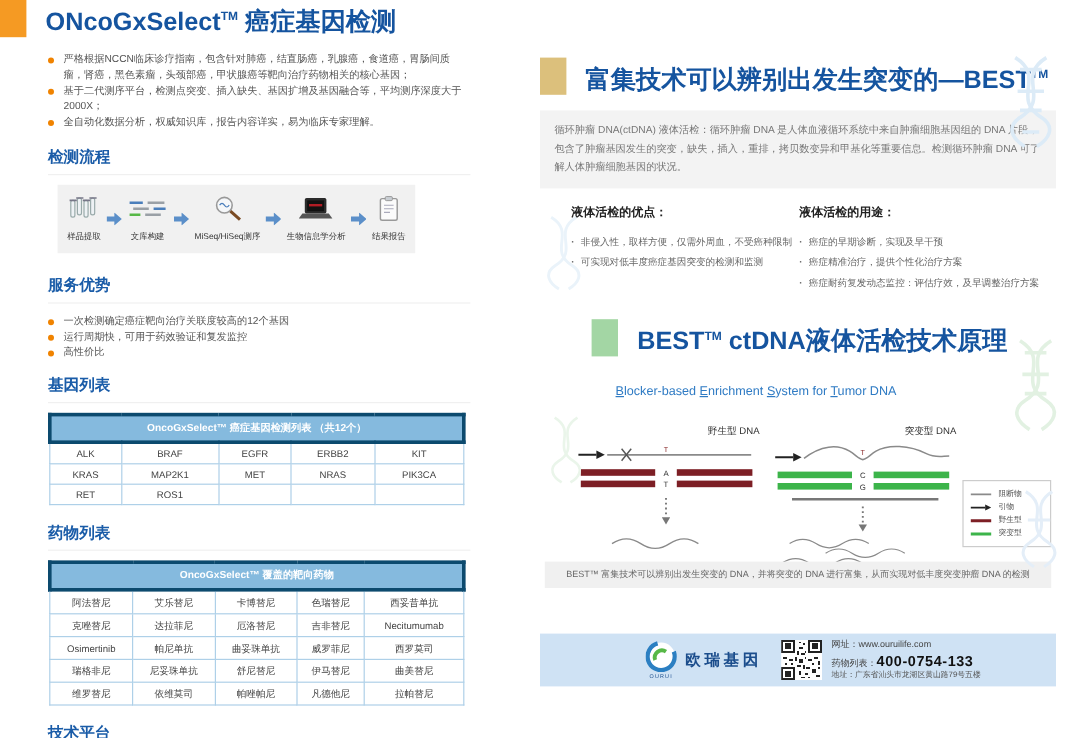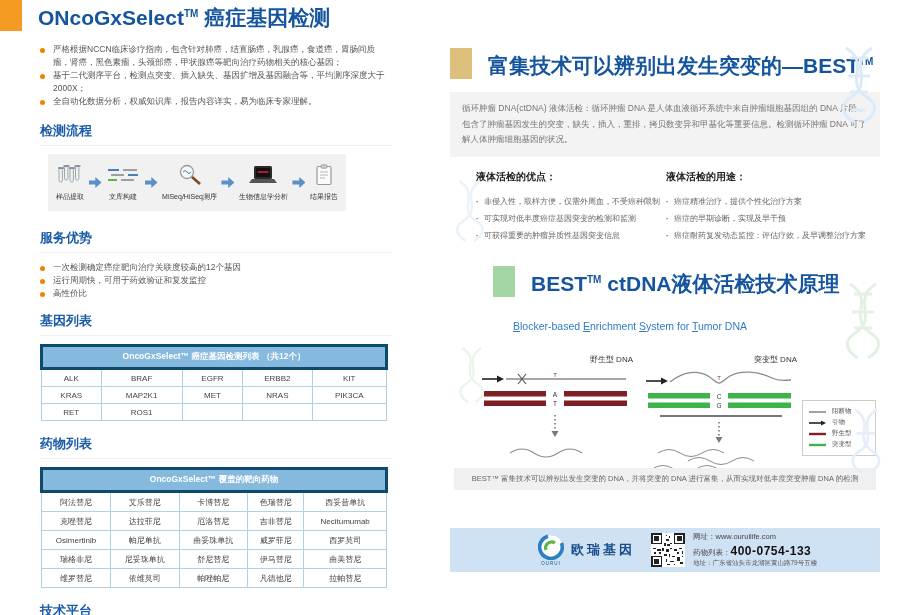--- a/index.html
+++ b/index.html
@@ -260,28 +260,27 @@
       <h1><span>富集技术可以辨别出发生突变的—BEST</span><sup>TM</sup></h1>
     </div>
 
     <div class="rc-abs intro-box">循环肿瘤 DNA(ctDNA) 液体活检：循环肿瘤 DNA 是人体血液循环系统中来自肿瘤细胞基因组的 DNA 片段，包含了肿瘤基因发生的突变，缺失，插入，重排，拷贝数变异和甲基化等重要信息。检测循环肿瘤 DNA 可了解人体肿瘤细胞基因的状况。</div>
 
     <div class="rc-abs pu-col" style="left:26px;">
       <h3>液体活检的优点：</h3>
       <ul>
         <li>非侵入性，取样方便，仅需外周血，不受癌种限制</li>
         <li>可实现对低丰度癌症基因突变的检测和监测</li>
-        <li>可获得重要的肿瘤异质性基因突变信息</li>
       </ul>
     </div>
     <div class="rc-abs pu-col" style="left:216px;">
       <h3>液体活检的用途：</h3>
       <ul>
+        <li>癌症的早期诊断，实现及早干预</li>
         <li>癌症精准治疗，提供个性化治疗方案</li>
-        <li>癌症的早期诊断，实现及早干预</li>
         <li>癌症耐药复发动态监控：评估疗效，及早调整治疗方案</li>
       </ul>
     </div>
 
     <div class="rc-abs title-row" style="top:218px;left:0;padding-left:43px;">
       <div class="accent-sq sq-green"></div>
       <h1><span>BEST</span><sup>TM</sup><span> ctDNA液体活检技术原理</span></h1>
     </div>
 
     <div class="rc-abs subtitle"><span class="u">B</span><span>locker-based </span><span class="u">E</span><span>nrichment </span><span class="u">S</span><span>ystem for </span><span class="u">T</span><span>umor DNA</span></div>

